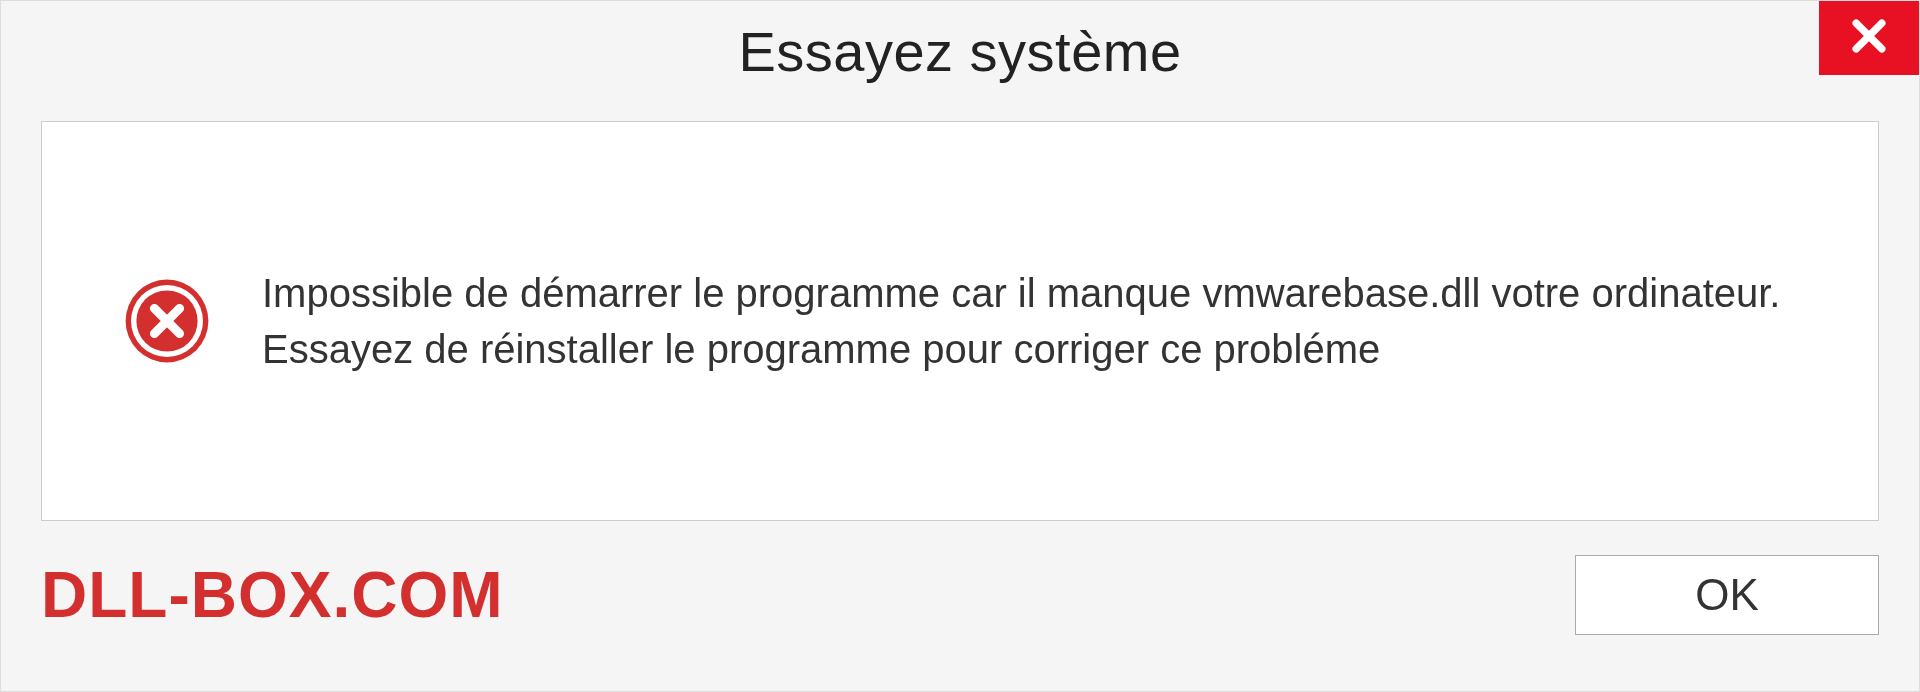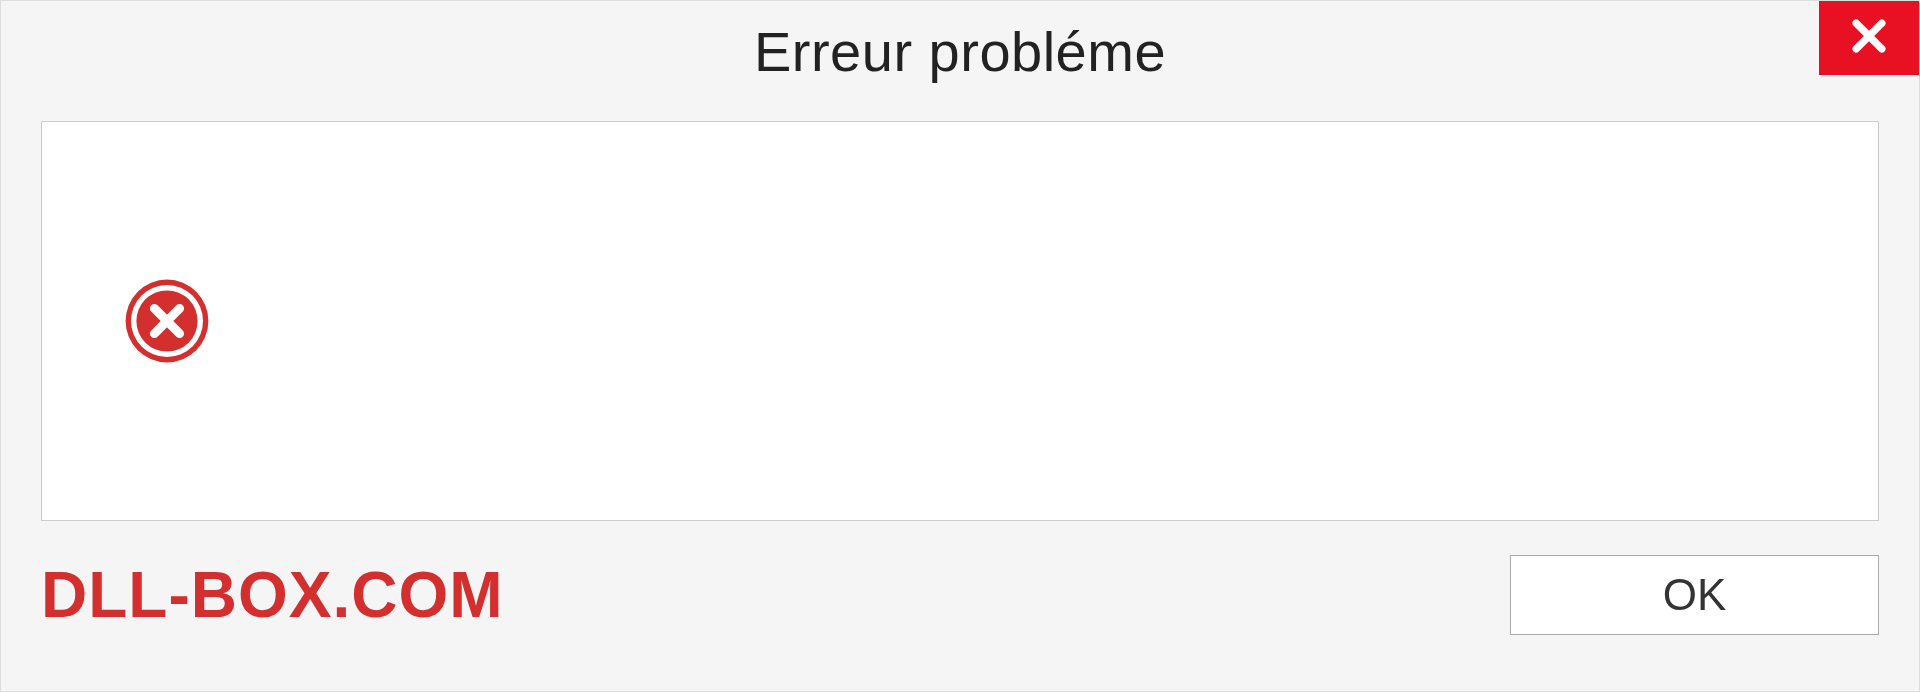--- a/index.html
+++ b/index.html
@@ -87,56 +87,57 @@
       height: 140px;
     }
     .brand-text {
       font-size: 64px;
       font-weight: 900;
       color: #d32f2f;
       letter-spacing: 1px;
       font-family: Arial Black, Arial, sans-serif;
     }
     .ok-button {
-      width: 369px;
+      width: 304px;
       height: 80px;
       background: #ffffff;
       border: 1px solid #aaa;
       font-size: 44px;
       color: #333;
       cursor: pointer;
       display: flex;
       align-items: center;
       justify-content: center;
       font-family: Arial, Helvetica, sans-serif;
     }
   </style>
 </head>
 <body>
 
 <div class="dialog-container">
   <div class="title-bar">
-    <div class="title-text">Erreur probléme</div>
+    <div class="title-text">Essayez système</div>
     <div class="close-button">
       <span>
         <svg viewBox="0 0 24 24">
           <path d="M5 5 L19 19 M19 5 L5 19" stroke="#ffffff" stroke-width="4" stroke-linecap="round" fill="none"></path>
         </svg>
       </span>
     </div>
   </div>
 
   <div class="message-panel">
     <div class="error-icon">
       <svg viewBox="0 0 100 100">
         <circle cx="50" cy="50" r="46" fill="#d32f2f"></circle>
         <circle cx="50" cy="50" r="40" fill="#ffffff"></circle>
         <circle cx="50" cy="50" r="34" fill="#d32f2f"></circle>
         <path d="M36 36 L64 64 M64 36 L36 64" stroke="#ffffff" stroke-width="10" stroke-linecap="round" fill="none"></path>
       </svg>
     </div>
+    <div class="message-text">Impossible de démarrer le programme car il manque vmwarebase.dll votre ordinateur. Essayez de réinstaller le programme pour corriger ce probléme</div>
   </div>
 
   <div class="footer">
     <div class="brand-text">DLL-BOX.COM</div>
     <button class="ok-button">OK</button>
   </div>
 </div>
 
 </body></html>

